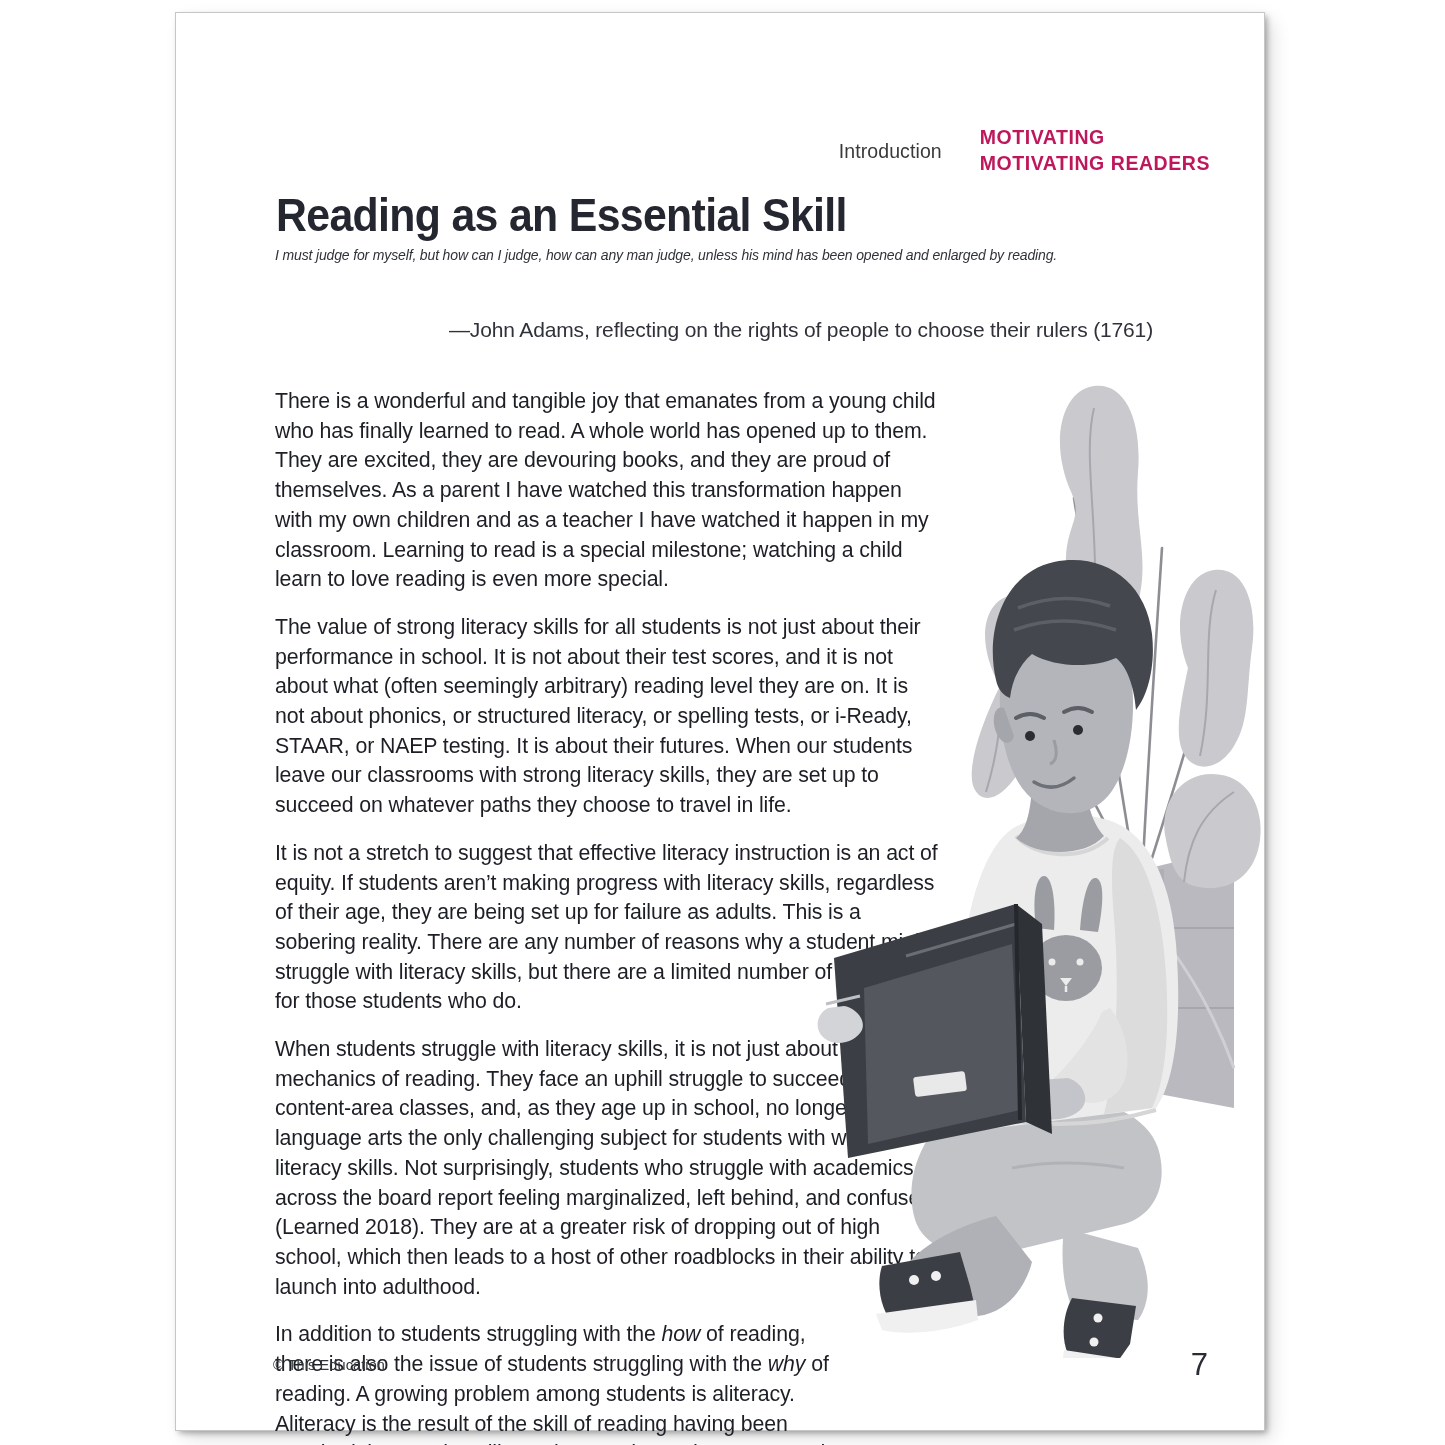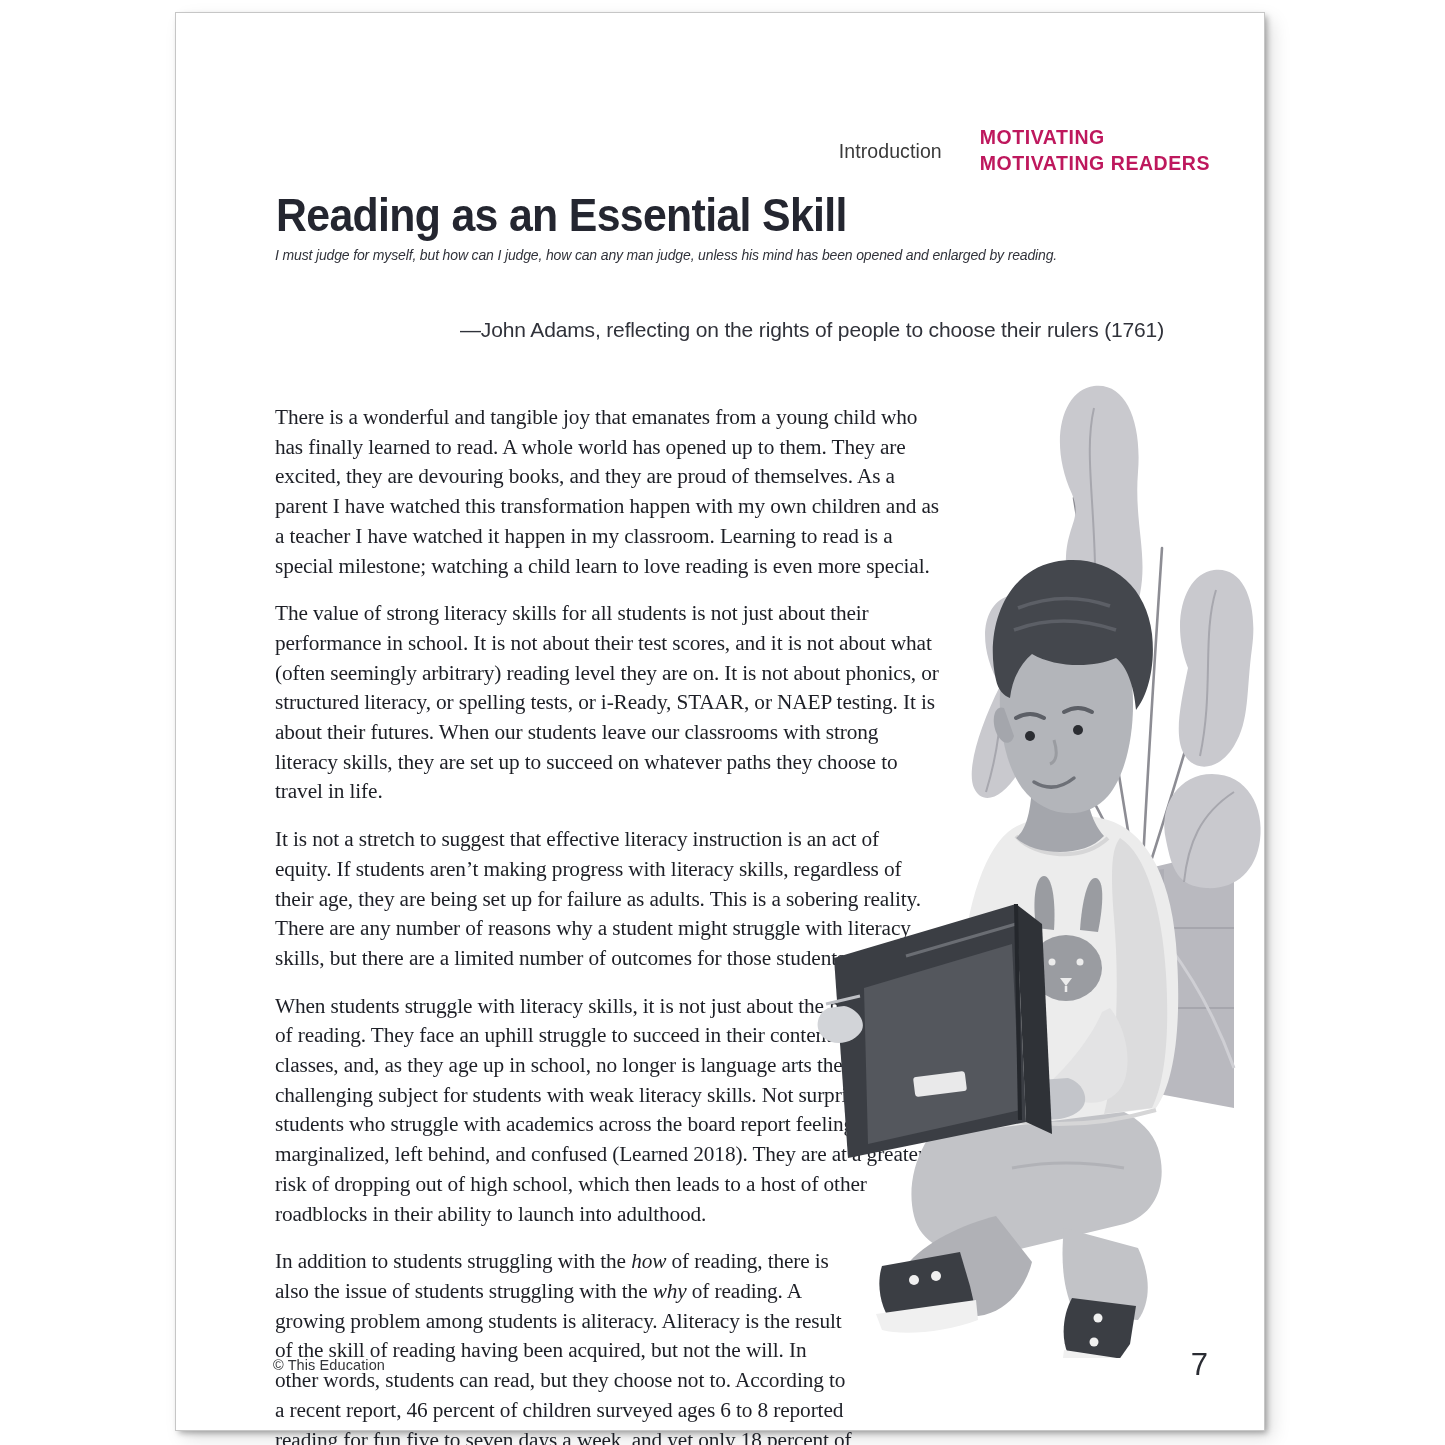--- a/index.html
+++ b/index.html
@@ -83,41 +83,41 @@
     top: 232px;
     width: 862px;
     font-style: italic;
     font-size: 14px;
     line-height: 1.56;
     color: #30323a;
     letter-spacing: -0.15px;
   }
   #attribution {
     position: absolute;
-    left: 98px;
+    left: 87px;
     top: 305px;
     width: 890px;
     text-align: right;
     font-size: 21px;
     color: #30323a;
     letter-spacing: -0.15px;
   }
 
   
   #body-text {
     position: absolute;
     left: 99px;
     top: 374px;
     width: 665px;
     font-size: 21.3px;
     line-height: 1.395;
     color: #1d1f26;
     letter-spacing: -0.12px;
   }
-  #body-text p { margin: 16px 0 18px 0; font-family: Liberation Serif, serif; }
+  #body-text p { margin: 0 0 18px 0; }
   #body-text p:last-child { margin-bottom: 0; }
   
   #body-text p.narrow { width: 578px; }
   #body-text em { font-style: italic; }
 
   
   #footer {
     position: absolute;
     left: 0; right: 0;
     top: 1338px;

